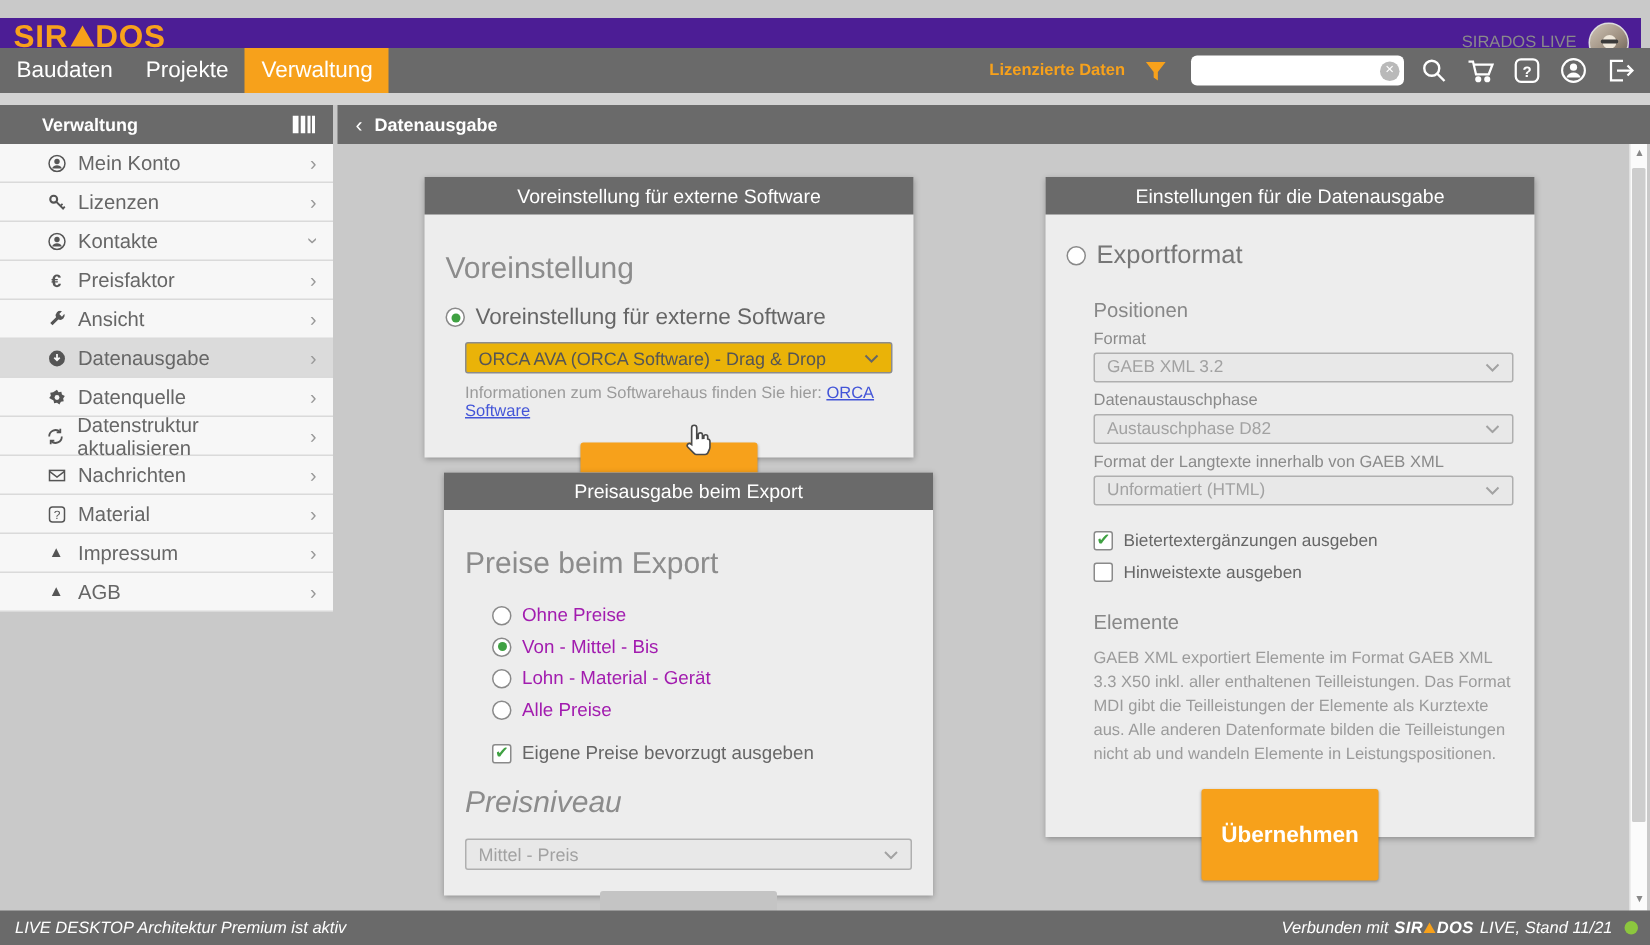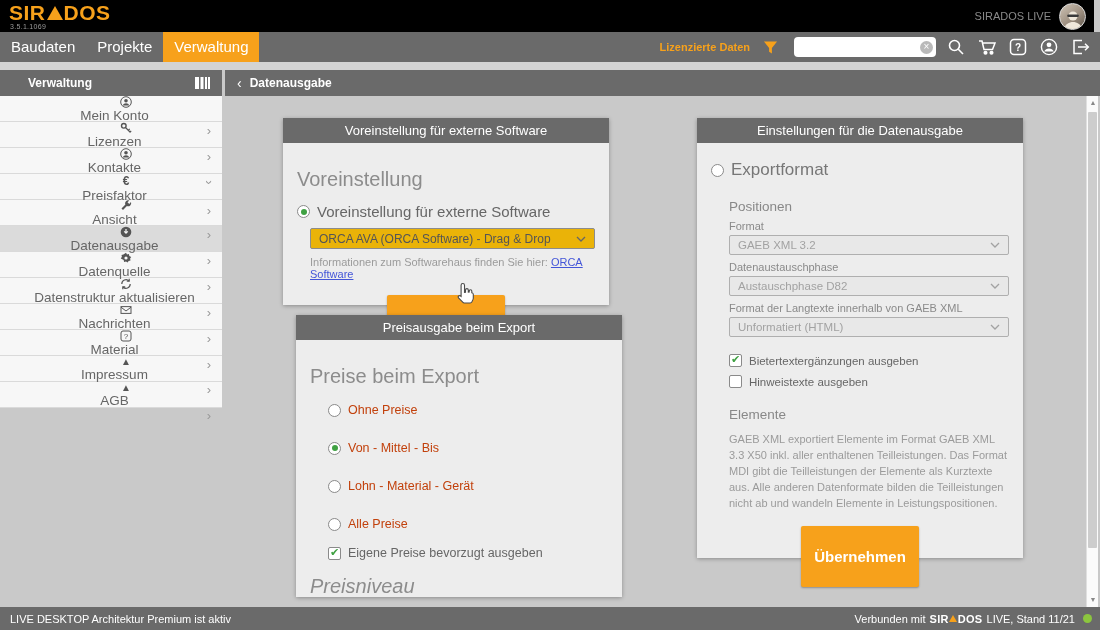--- a/index.html
+++ b/index.html
@@ -5,21 +5,21 @@
   * { box-sizing: border-box; margin: 0; padding: 0; }
   html,body { width:1100px; height:630px; }
   body {
     position: relative;
     font-family: "Liberation Sans", "DejaVu Sans", sans-serif;
     background: #C9C9C9;
     overflow: hidden;
     color:#555;
   }
   
-  .header { position:absolute; top:0; left:0; width:1094px; height:32px; background:#000000; }
+  .header { position:absolute; top:12px; left:0; width:1094px; height:32px; background:#4c1d95; }
   .logo { position:absolute; left:9px; top:2px; font-weight:bold; font-size:21px; color:#F7A11B; letter-spacing:.5px; line-height:22px; }
   .logo .tri { display:inline-block; width:0; height:0; border-left:8px solid transparent; border-right:8px solid transparent; border-bottom:14px solid #F7A11B; margin:0 1px; }
   .version { position:absolute; left:10px; top:23px; font-size:7px; color:#9a9a9a; letter-spacing:.3px; }
   .userbox { position:absolute; right:8px; top:0; height:32px; display:flex; align-items:center; gap:8px; }
   .user-label { font-size:11px; color:#8a8a8a; }
   .avatar { width:27px; height:27px; border-radius:50%; background:linear-gradient(140deg,#cfc4b6 0%,#9d8f80 55%,#5f574e 100%); display:flex; align-items:flex-end; justify-content:center; overflow:hidden; border:1px solid #ddd; }
   
   .navbar { position:absolute; top:32px; left:0; width:1100px; height:30px; background:#6A6A6A; display:flex; align-items:center;justify-content:flex-end; }
   .tab { color:#fff; font-size:15px; padding:0 11px; height:30px; line-height:30px; cursor:default; }
   .tab.on { background:#F7A11B; }
@@ -32,21 +32,21 @@
   
   .strip { position:absolute; top:62px; left:0; width:1100px; height:8px; background:#D3D3D3; }
   
   .side-head { position:absolute; top:70px; left:0; width:222px; height:26px; background:#6A6A6A; color:#fff; display:flex; align-items:center; }
   .side-head .t { font-size:12px; font-weight:bold; margin-left:28px; }
   .cols-icon { margin-left:auto; margin-right:12px; display:flex; }
   .crumb { position:absolute; top:70px; left:225px; width:875px; height:26px; background:#6A6A6A; color:#fff; display:flex; align-items:center; font-size:12px; font-weight:bold; }
   .crumb .back { margin:0 8px 0 12px; font-size:14px; font-weight:normal; }
   
   .menu { position:absolute; top:96px; left:0; width:222px; }
-  .s-item { height:26px; background:#F7F7F7; border-bottom:1px solid #DADADA; display:flex; align-items:center; color:#666;flex-direction:column; }
+  .s-item { height:26px; background:#F7F7F7; border-bottom:1px solid #DADADA; display:flex; align-items:center; color:#666; }
   .s-item.on { background:#DBDBDB; }
   .s-ico { width:15px; margin-left:30px; color:#555; font-size:11px; display:flex; align-items:center; justify-content:center; }
   .s-label { margin-left:7px; font-size:13.5px; }
   .s-chev { margin-left:auto; margin-right:11px; color:#999; font-size:13px; }
   .s-chev.down { transform:rotate(90deg); }
   
   .panel { position:absolute; background:#EDEDED; box-shadow:0 1px 4px rgba(0,0,0,.3); }
   .p-head { height:25px; background:#6A6A6A; color:#fff; font-size:13px; display:flex; align-items:center; justify-content:center; }
   .p-body { padding:0 14px; }
   .p1 { left:283px; top:118px; width:326px; height:187px; }
@@ -64,42 +64,42 @@
   .btn.dis { background:#C4C4C4; color:#EDEDED; box-shadow:none; }
   
   .p1 h2 { margin-top:25px; }
   .p1 .radio-row { margin-top:12px; font-size:15px; color:#666; }
   .p1 .sel { margin:8px 0 0 13px; }
   .info { margin:7px 0 0 13px; font-size:11px; color:#9B9B9B; }
   .info a { color:#4355D8; }
   .p1 .btn { margin-top:15px; }
   
   .p2 h2 { margin-top:25px; }
-  .rgroup { margin:15px 0 0 18px; display:flex; flex-direction:column; gap:24px; font-size:12.5px; color:#c2410c; }
+  .rgroup { margin:15px 0 0 18px; display:flex; flex-direction:column; gap:7px; font-size:12.5px; color:#a21caf; }
   .p2 .cb-row { margin:15px 0 0 18px; font-size:12.5px; color:#666; }
   .p2 h2.lvl { margin-top:15px;font-style:italic; }
   .p2 .sel { margin-top:12px; }
   .p2 .btn { margin-top:14px; }
   
   .p3 .radio-row { margin-top:17px; font-size:17px; color:#777; }
   .sub { margin:19px 0 0 18px; font-size:13.5px; color:#888; }
   .field { margin-left:18px; }
   .field .lbl { font-size:11px; color:#8a8a8a; margin:6px 0 3px; }
   .field .sel { height:20px; font-size:11.5px; }
   .p3 .cbs { margin:17px 0 0 18px; display:flex; flex-direction:column; gap:8px; font-size:11.5px; color:#666; }
   .para { margin:10px 0 0 18px; font-size:11px; color:#9B9B9B; line-height:1.45; }
   .p3 .btn { margin-top:14px; }
   
   .vscroll { position:absolute; left:1086px; top:96px; width:12px; height:511px; background:#FBFBFB; border-left:1px solid #e0e0e0; }
   .varrow { position:absolute; left:0; width:12px; height:14px; color:#888; font-size:7px; text-align:center; line-height:14px; }
   .varrow.up { top:0; }
   .varrow.dn { bottom:0; }
   .vthumb { position:absolute; left:1px; top:16px; width:9px; height:436px; background:#CDCDCD; border-radius:1px; }
   
-  .footer { position:absolute; top:607px; left:0; width:1100px; height:23px; background:#6A6A6A; color:#fff; font-size:11px; display:flex; align-items:center; }
+  .footer { position:absolute; top:607px; left:0; width:1100px; height:23px; background:#6A6A6A; color:#fff; font-size:11px; display:flex; align-items:center;font-style:italic; }
   .footer .fl { margin-left:10px; }
   .footer .fr { margin-left:auto; margin-right:8px; display:flex; align-items:center; gap:4px; }
   .fbrand { font-weight:bold; letter-spacing:.3px; display:flex; align-items:center; }
   .fbrand .tri { display:inline-block; width:0; height:0; border-left:4px solid transparent; border-right:4px solid transparent; border-bottom:7px solid #F7A11B; margin:0 .5px; }
   .gdot { width:9px; height:9px; border-radius:50%; background:#8CC63E; margin-left:4px; }
   
   .cursor { position:absolute; left:456px; top:282px; pointer-events:none; }
 </style>
 </head>
 <body>

